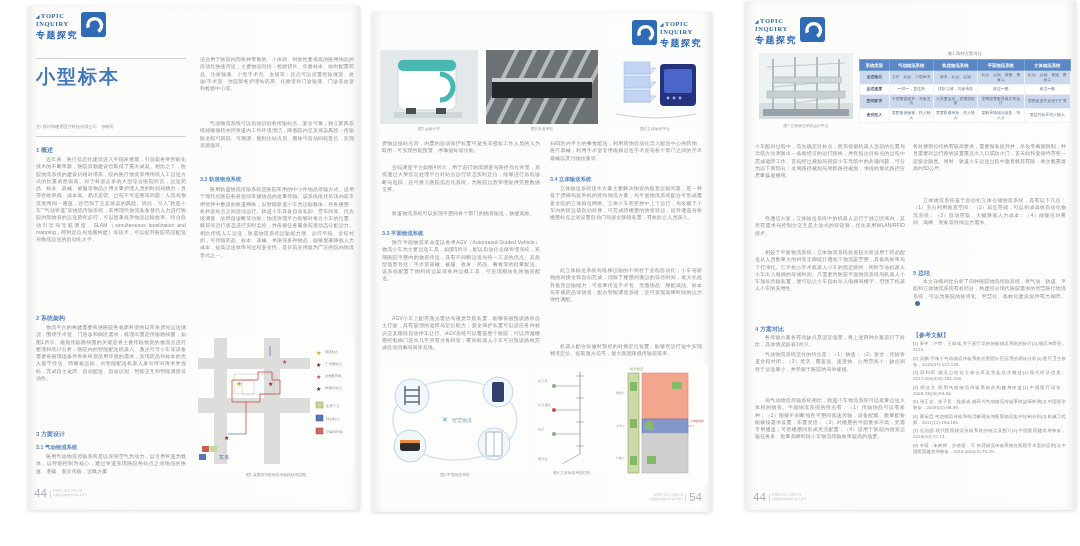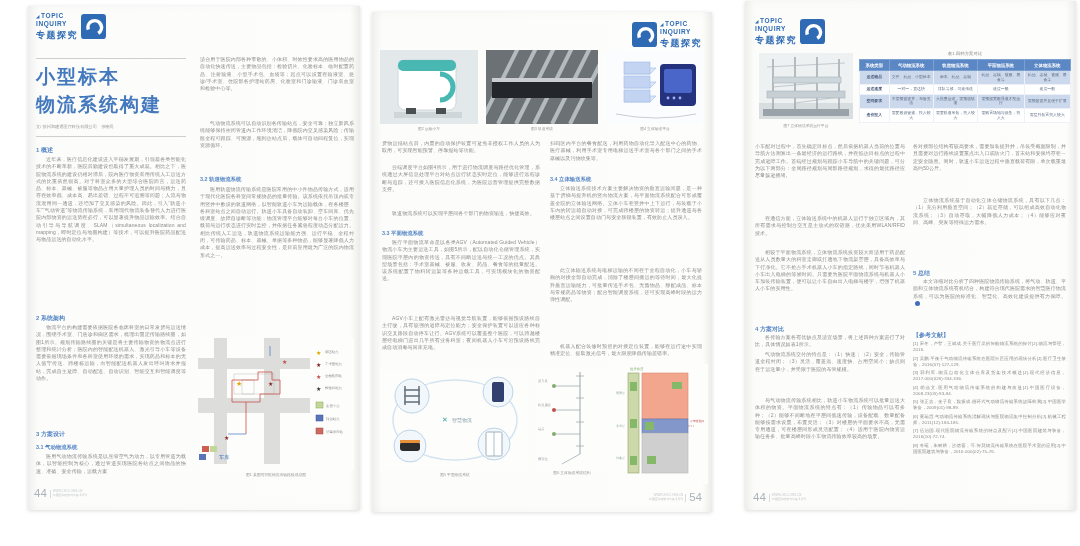--- a/index.html
+++ b/index.html
@@ -14,21 +14,21 @@
   .bt{font-size:5px;line-height:7.3px;color:#8c8c8c;text-align:justify;letter-spacing:.1px;
       filter:blur(.2px);overflow:hidden;}
   .ind{text-indent:2em;}
   .hsec{font-size:6px;font-weight:bold;color:#5787c5;filter:blur(.15px);}
   .hsub{font-size:5.4px;font-weight:bold;color:#5787c5;filter:blur(.15px);}
   .cap{font-size:3.8px;color:#9a9a9a;text-align:center;filter:blur(.2px);}
   .title{font-size:19px;font-weight:bold;color:#4479bd;letter-spacing:2px;filter:blur(.25px);white-space:nowrap;}
   .byline{font-size:4.2px;color:#9a9a9a;filter:blur(.2px);}
   .rule{position:absolute;height:1px;background:#cfcfcd;}
   
-  .logo{position:absolute;display:flex;gap:3px;align-items:center;}
+  .logo{position:absolute;display:flex;gap:3px;align-items:flex-start;font-family:Liberation Serif, serif;}
   .logo-rev{flex-direction:row-reverse;}
   .logo-text{color:#2e6bb4;filter:blur(.15px);}
   .lt1,.lt2{font-size:6.5px;font-weight:bold;letter-spacing:.6px;line-height:7px;}
   .tri{font-size:4.5px;margin-right:1px;}
   .lt3{font-size:9px;font-weight:bold;margin-top:1.5px;letter-spacing:1.5px;}
   .logo-icon svg{width:25px;height:25px;display:block;}
   
   .footer{position:absolute;display:flex;align-items:flex-end;gap:3px;}
   .fnum{font-size:11.5px;color:#aab2b8;line-height:10px;filter:blur(.2px);}
   .flines{font-size:2.9px;color:#c3c7cb;line-height:3.8px;filter:blur(.15px);}
@@ -63,21 +63,20 @@
       <div class="logo-icon">
         <svg viewBox="0 0 24 24">
             <rect x="0" y="0" width="24" height="24" rx="3" fill="#2e6bb4"></rect>
             <path d="M7 15 a6.5 6.5 0 1 1 9.5 3.5" stroke="#fff" stroke-width="3.4" fill="none"></path>
           </svg>
       </div>
     </div>
 
     <div class="rule" style="left:8px;top:52px;width:150px;"></div>
     <div class="abs title" style="left:8px;top:58px;">小型标本</div>
-    <div class="abs title" style="left:8px;top:86px;">物流系统构建</div>
     <div class="abs byline" style="left:8px;top:118px;width:150px;">文/ 苏州和建通医疗科技有限公司　张晓民</div>
     <div class="rule" style="left:8px;top:130px;width:150px;"></div>
 
     <div class="abs hsec" style="left:8px;top:140px;">1 概述</div>
     <div class="abs bt ind" style="left:8px;top:150px;width:150px;height:155px;">近年来，医疗信息化建设进入平稳发展期，引领着各类智能化技术的不断革新，医院后勤建设也取得了重大成就。相比之下，医院物流系统的建设仍相对滞后，院内医疗物资采用传统人工运送方式的比重依然很高。对于科室众多的大型综合医院而言，运送药品、标本、器械、被服等物品占用大量护理人员的时间与精力，且存在效率低、成本高、易出差错、过程不可追溯等问题；人流与物流混用同一通道，还增加了交叉感染的风险。因此，引入“轨道小车”“气动管道”等物流传输系统，采用现代物流装备替代人力进行医院内部物资的运送势在必行，可以显著提升物品运输效率。结合自动引导与导航调度、SLAM（simultaneous localization and mapping，即时定位与地图构建）等技术，可以提升医院药品配送与物品运送的自动化水平。</div>
     <div class="abs hsec" style="left:8px;top:308px;">2 系统架构</div>
     <div class="abs bt ind" style="left:8px;top:318px;width:150px;height:100px;">物流平台的构建需要依据医院各临床科室的日常发货与运送情况，围绕手术室、门急诊和病区需求，梳理出固定传输路线图，如图1所示。规划传输路线图的关键是将主要传输物资的物流点进行整理和统计分析；医院内的智能配送机器人、激光引导小车等设备需要依据现场条件和各科室使用环境的需求，实现药品和标本的无人值守传送、跨楼栋运输，向智能配送机器人发出呼叫请求并报站，完成自主避障、自动配送、自动识别、智能交互和智能调度等动作。</div>
     <div class="abs hsec" style="left:8px;top:424px;">3 方案设计</div>
     <div class="abs hsub" style="left:8px;top:438px;">3.1 气动物流系统</div>
     <div class="abs bt ind" style="left:8px;top:447px;width:150px;height:52px;">医用气动物流传输系统是以压缩空气为动力，以专用管道为载体，以智能控制为核心，通过管道实现医院各站点之间物品的快速、准确、安全传输，运载方案</div>

